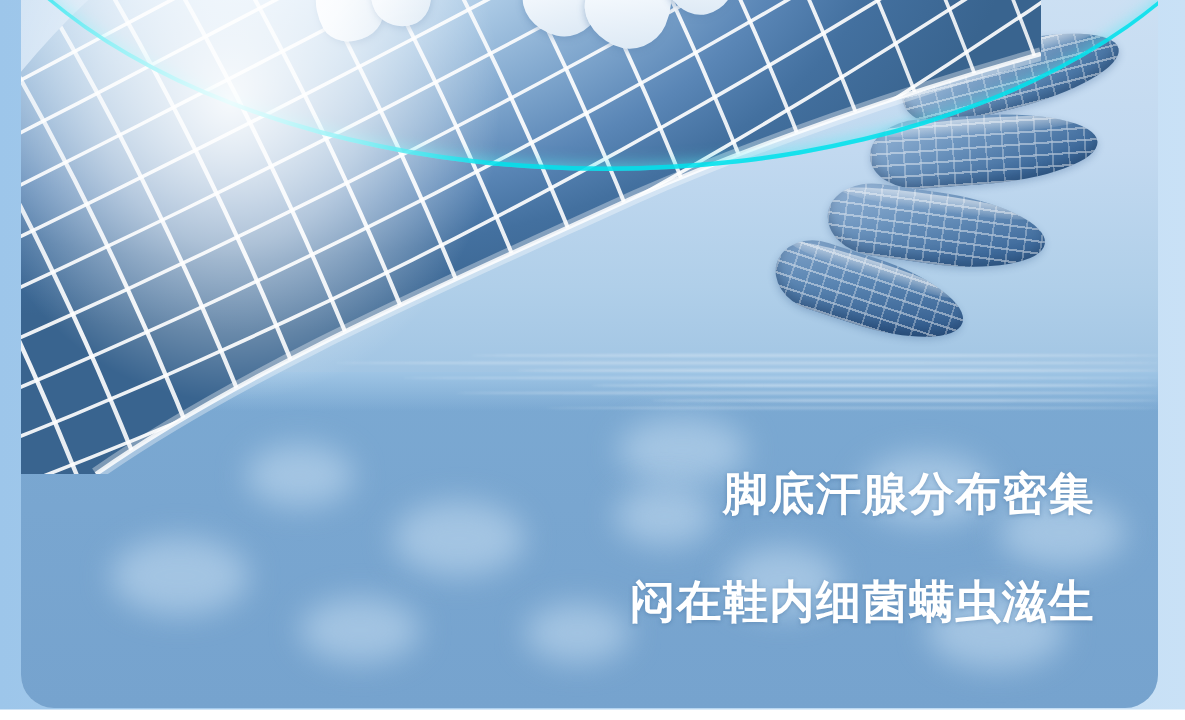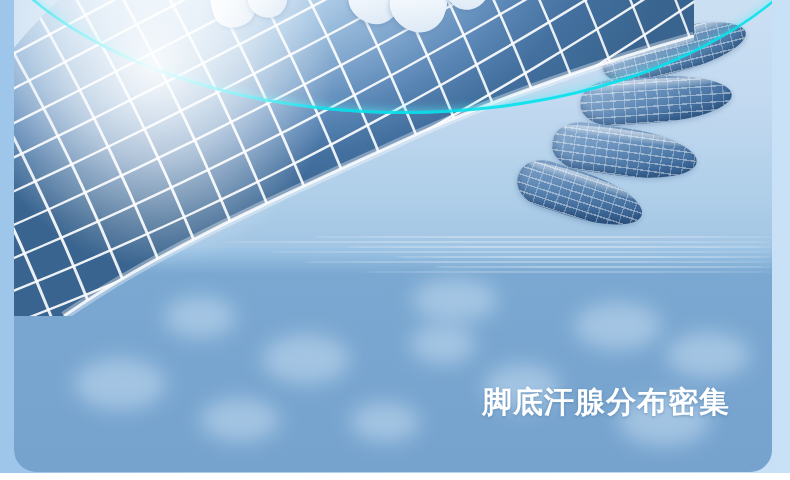--- a/index.html
+++ b/index.html
@@ -343,19 +343,20 @@
         <div class="white-toe" style="left: 232px; top: 0px; width: 40px; height: 52px; transform: rotate(-16deg);"></div>
         <div class="white-toe" style="left: 336px; top: -2px; width: 52px; height: 60px; transform: rotate(14deg);"></div>
         <div class="white-toe" style="left: 378px; top: 4px; width: 56px; height: 62px; transform: rotate(24deg);"></div>
         <div class="white-toe" style="left: 432px; top: -10px; width: 46px; height: 54px; transform: rotate(34deg);"></div>
       </div>
 
     <div class="glow-sweep"></div>
 
     <div class="caption">
       <span class="line">脚底汗腺分布密集</span>
+      <span class="line">闷在鞋内细菌螨虫滋生</span>
     </div>
 
   </div>
 
   <div class="frame-bottom-white"></div>
 
 </div>
 
 </body></html>

